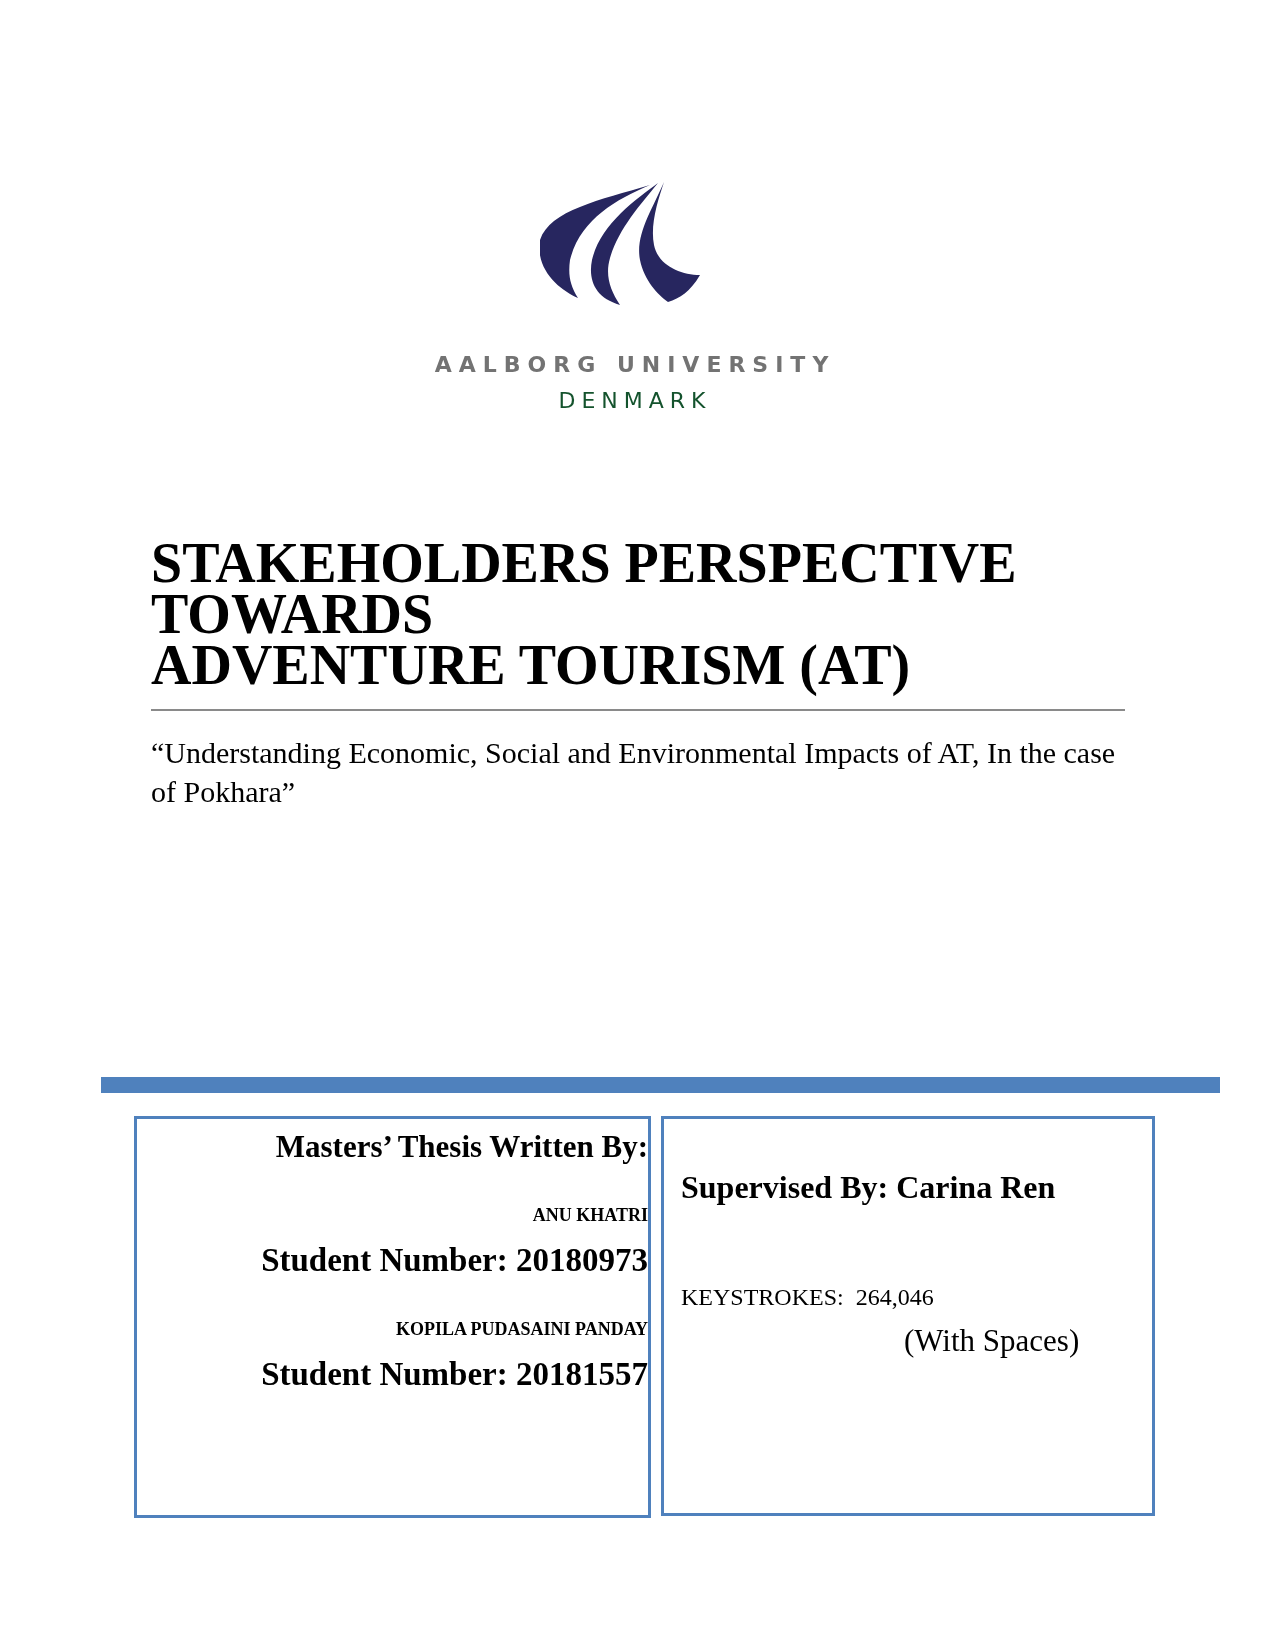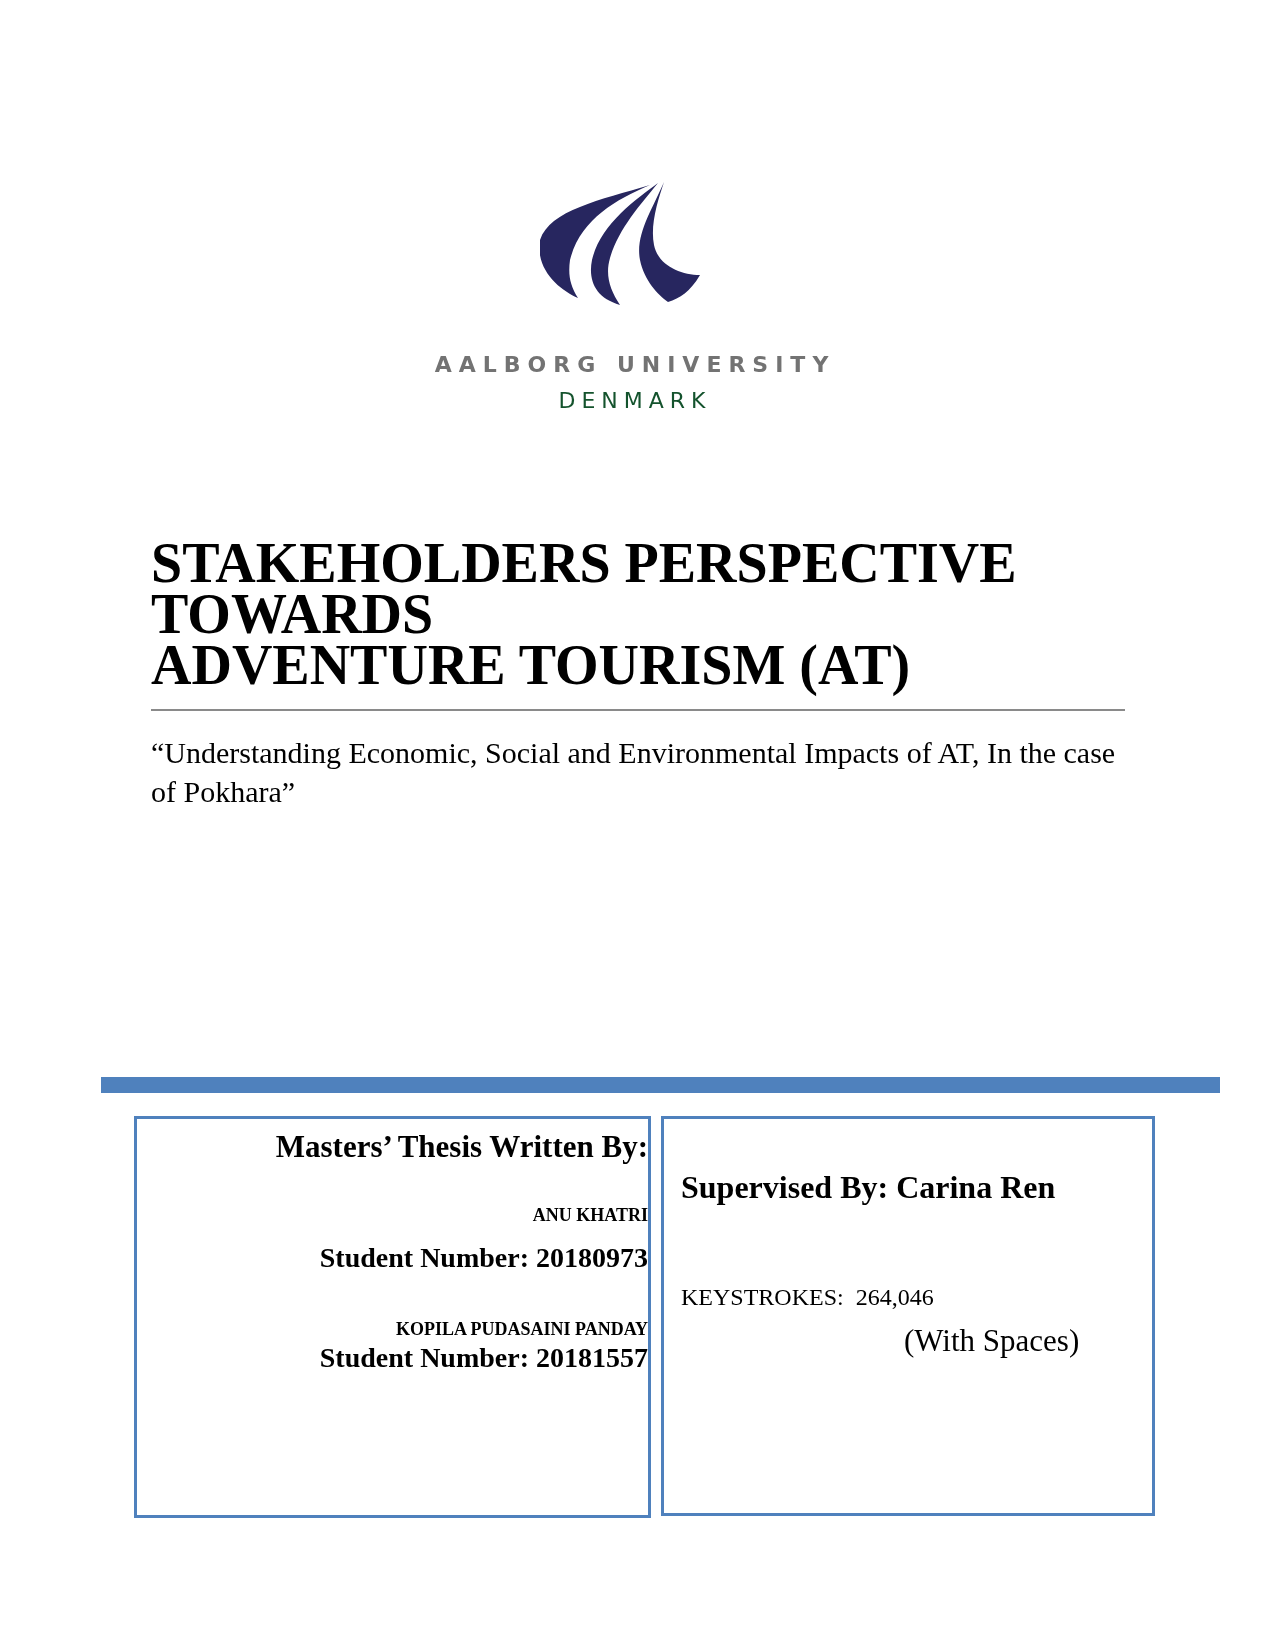--- a/index.html
+++ b/index.html
@@ -9,21 +9,21 @@
     .uni-country { position: absolute; left: 405px; top: 388px; width: 460px; text-align: center; font-family: "DejaVu Sans", sans-serif; font-size: 22px; letter-spacing: 6px; color: #14532d; }
     .title { position: absolute; left: 151px; top: 538px; width: 1000px; font-family: "Liberation Serif", serif; font-weight: bold; font-size: 56px; line-height: 51px; margin: 0; }
     .title-rule { position: absolute; left: 151px; top: 709px; width: 974px; height: 2px; background: #8a8a8a; }
     .subtitle { position: absolute; left: 151px; top: 733px; width: 980px; font-size: 30px; line-height: 39px; }
     .blue-bar { position: absolute; left: 101px; top: 1077px; width: 1119px; height: 16px; background: #4f81bd; }
     .box { position: absolute; border: 3px solid #4f81bd; box-sizing: border-box; }
     .box-left { left: 112px; top: 1116px; width: 517px; height: 402px; text-align: right; margin-left: 22px; }
     .box-right { left: 661px; top: 1116px; width: 494px; height: 400px; }
     .box-heading { position: absolute; left: 0; right: 0; top: 10px; font-weight: bold; font-size: 31px; }
     .author-name { position: absolute; left: 0; right: 0; font-weight: bold; font-size: 18px; }
-    .student-num { position: absolute; left: 0; right: 0; font-weight: bold; font-size: 28px; }
+    .student-num { position: absolute; left: 0; right: 0; font-weight: bold; font-size: 33px; }
     .supervisor { position: absolute; left: 17px; top: 50px; font-weight: bold; font-size: 32px; }
     .keystrokes { position: absolute; left: 17px; top: 165px; font-size: 24px; white-space: pre; }
     .keystrokes-note { position: absolute; left: 240px; top: 204px; font-size: 31px; }
   </style>
 </head>
 <body>
 
 <div class="logo">
   <svg width="160" height="130" viewBox="0 0 160 130">
     <path d="M0,60 C10,30 60,20 110,5 C75,20 40,40 30,80 C28,95 30,105 38,118 C20,110 -5,90 0,60 Z" fill="#27265f"></path>
@@ -41,20 +41,20 @@
 <div class="title-rule"></div>
 <div class="subtitle">“Understanding Economic, Social and Environmental Impacts of AT, In the case of Pokhara”</div>
 
 <div class="blue-bar"></div>
 
 <div class="box box-left">
   <div class="box-heading">Masters’ Thesis Written By:</div>
   <div class="author-name" style="top:86px;">ANU KHATRI</div>
   <div class="student-num" style="top:123px;">Student Number: 20180973</div>
   <div class="author-name" style="top:200px;">KOPILA PUDASAINI PANDAY</div>
-  <div class="student-num" style="top:223px;">Student Number: 20181557</div>
+  <div class="student-num" style="top:237px;">Student Number: 20181557</div>
 </div>
 
 <div class="box box-right">
   <div class="supervisor">Supervised By: Carina Ren</div>
   <div class="keystrokes">KEYSTROKES:  264,046</div>
   <div class="keystrokes-note">(With Spaces)</div>
 </div>
 
 </body></html>

